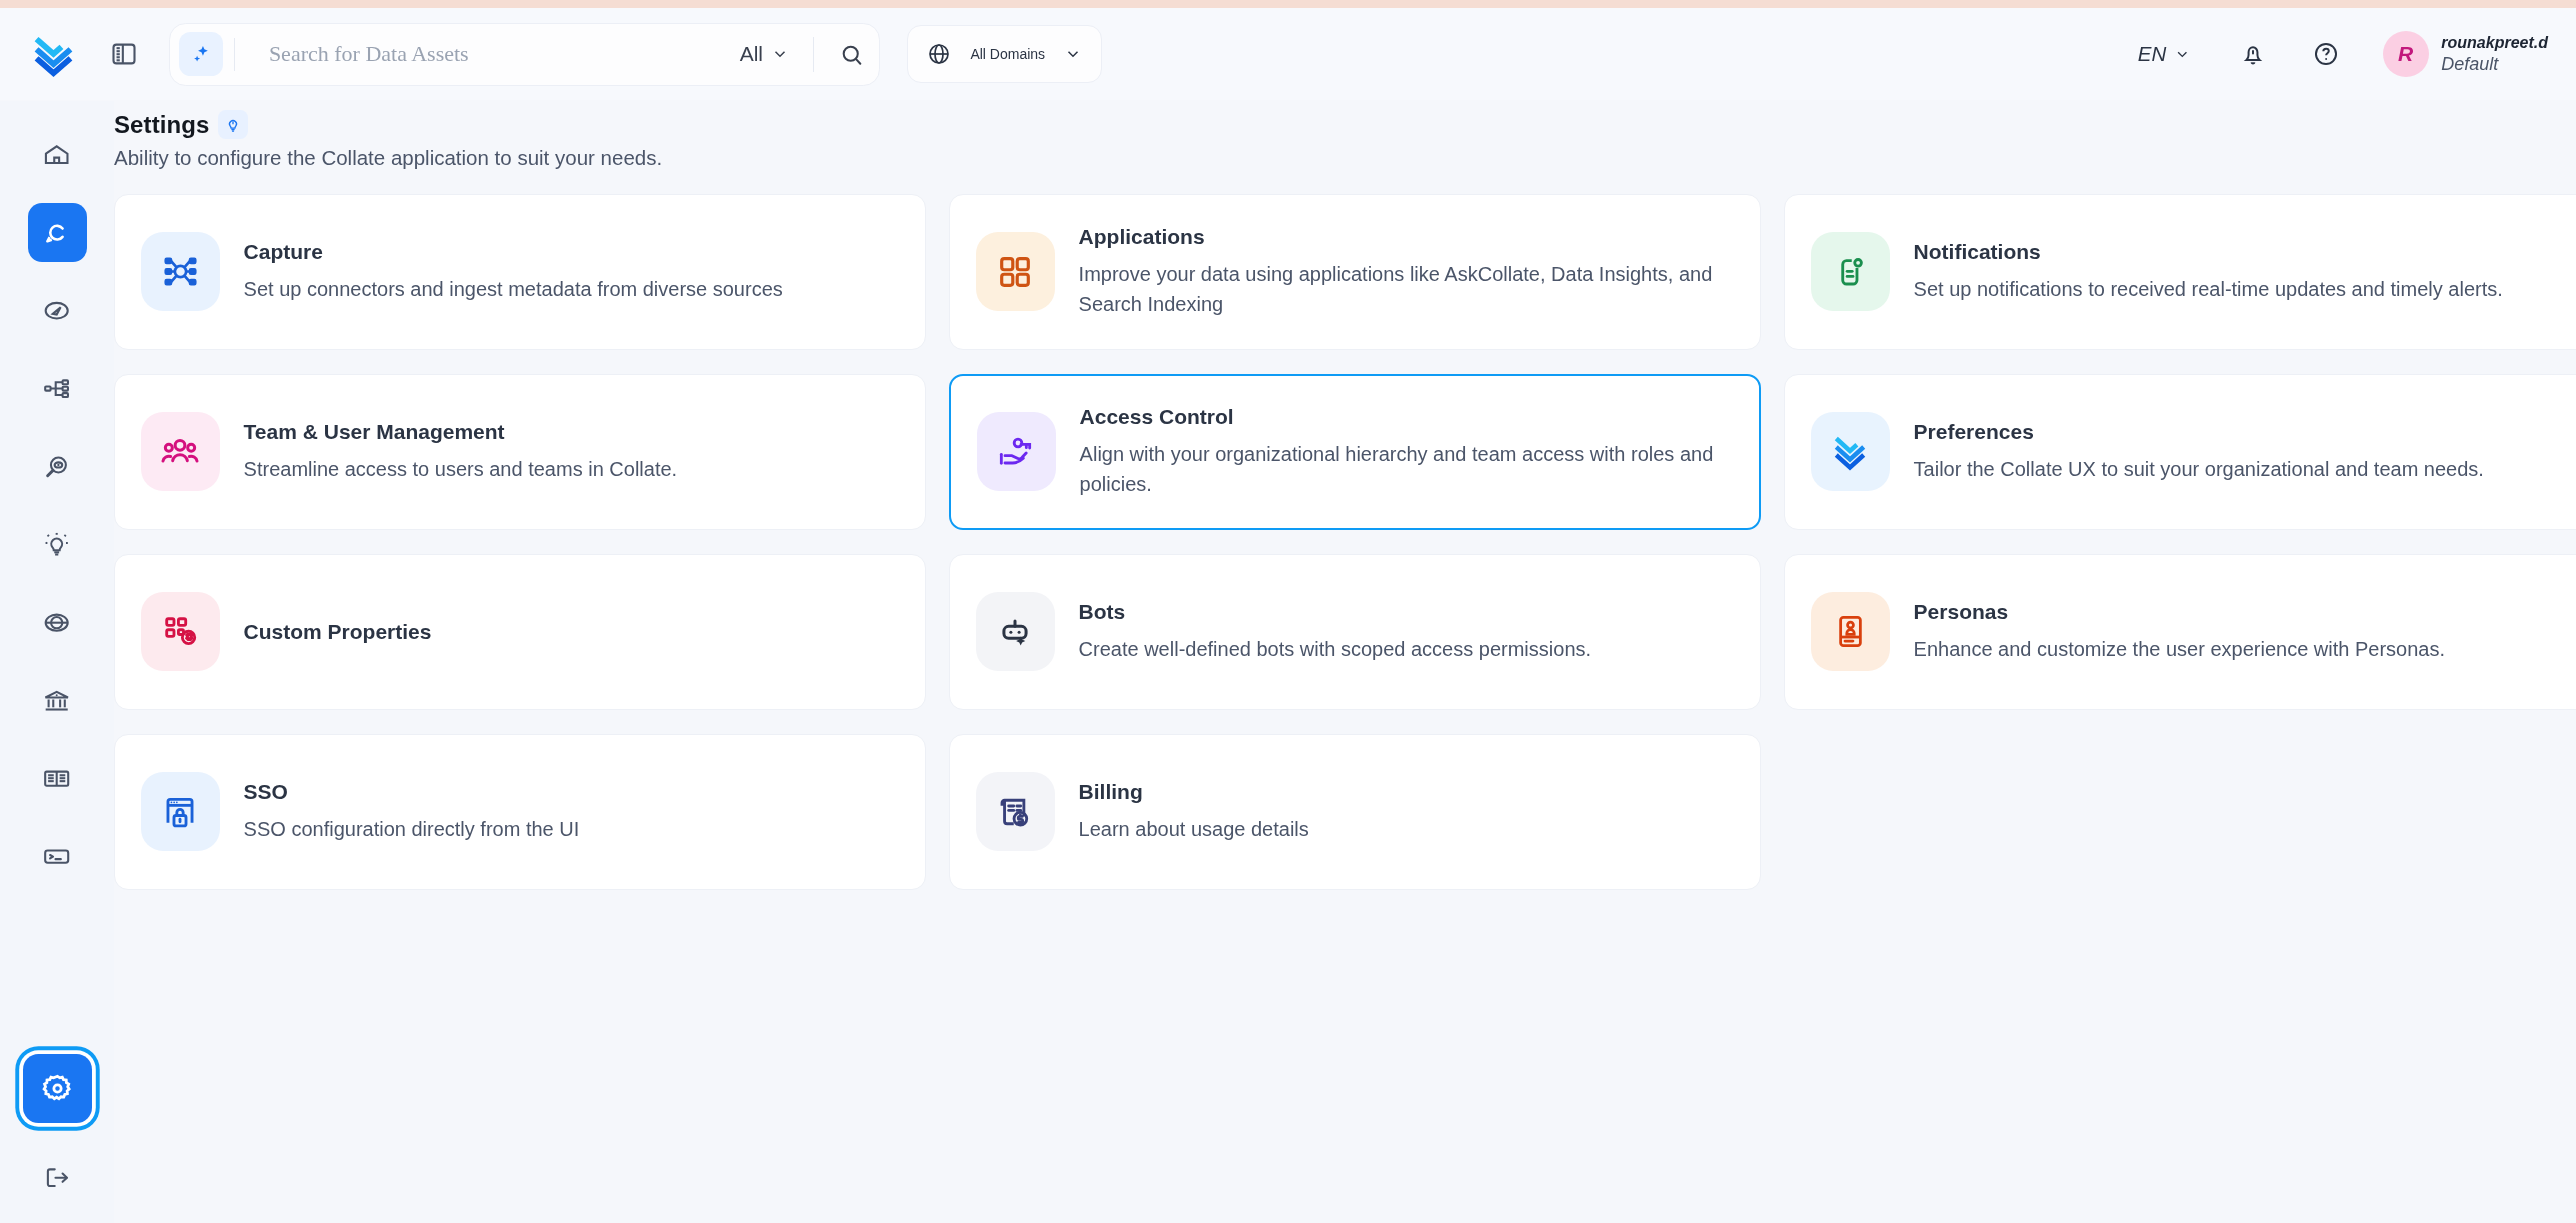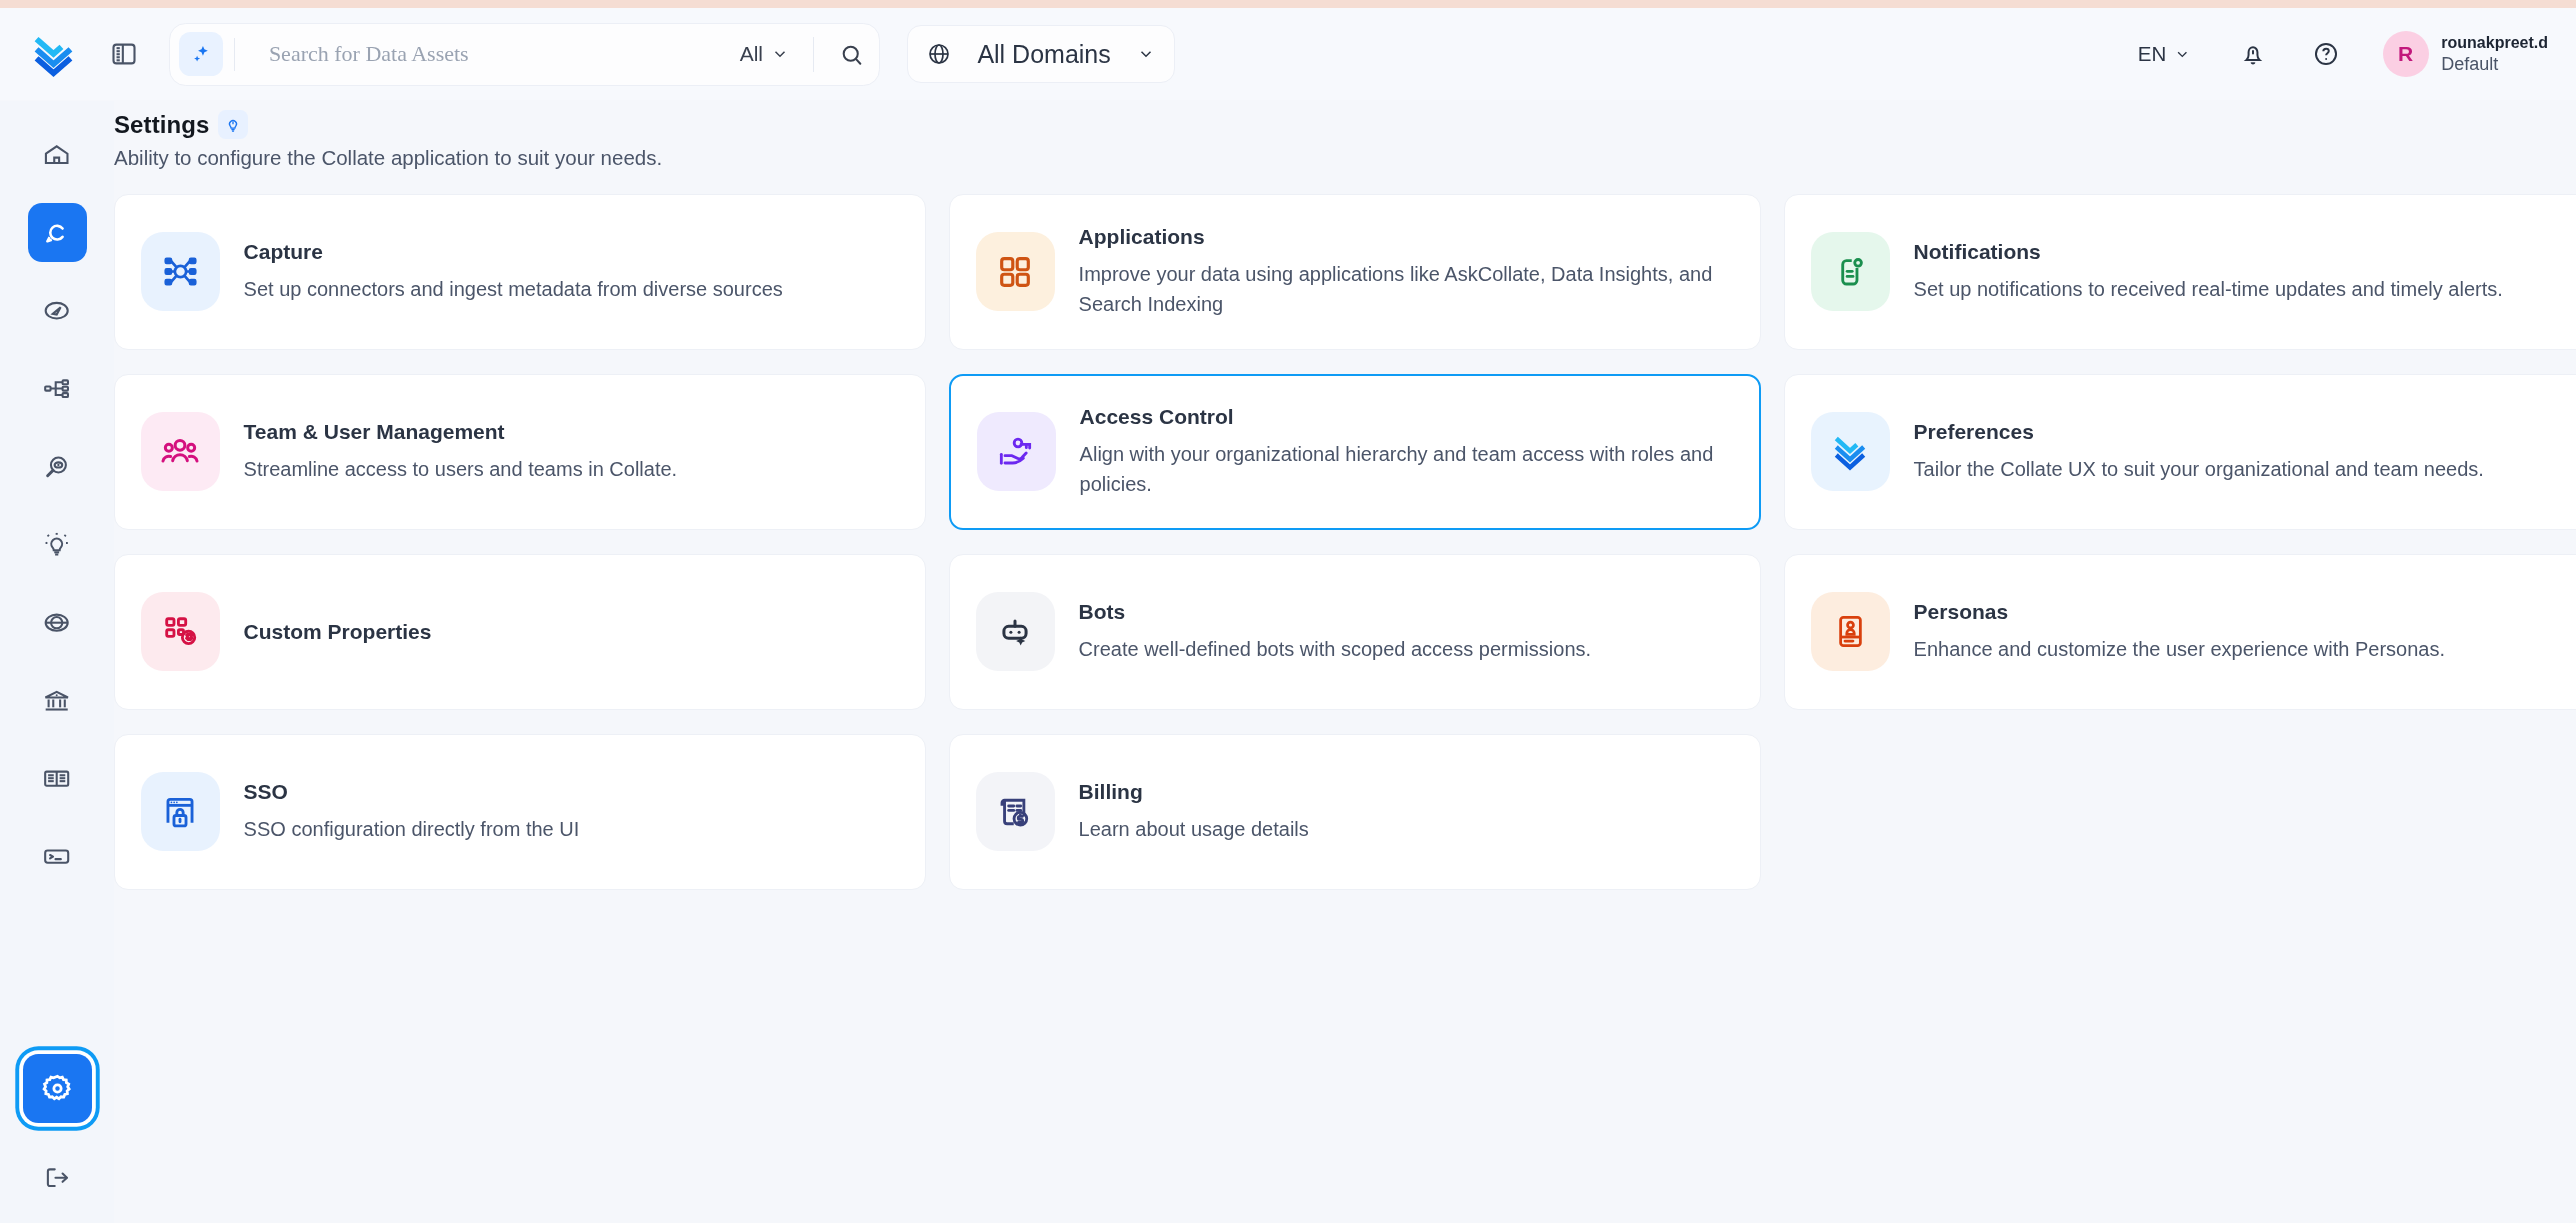--- a/index.html
+++ b/index.html
@@ -56,28 +56,28 @@
   }
   .vdiv { width: 1.3px; height: 35px; background: #e6eaf2; margin: 0 18px; flex: none; }
   .search-btn {
     width: 38px; height: 38px; flex: none; display: flex;
     align-items: center; justify-content: center; cursor: pointer;
   }
 
   .domains-btn {
     margin-left: 27px; height: 58px; flex: none;
     background: #fdfdfe; border: 1.3px solid #eceff6; border-radius: 14px;
-    display: flex; align-items: center; gap: 26px;
+    display: flex; align-items: center; gap: 19px;
     padding: 0 19px; cursor: pointer;
-    font-size: 25px; color: #2b3444;
+    font-size: 14px; color: #2b3444;
   }
 
   .header-right {
     margin-left: auto; margin-right: 28px;
-    display: flex; align-items: center;
+    display: flex; align-items: center; font-style: italic;
   }
   .lang-btn {
     display: flex; align-items: center; gap: 7.7px; cursor: pointer;
     font-size: 20.5px; color: #2b3444; padding: 6.4px 9px;
   }
   .hicon { width: 40px; height: 40px; margin-left: 33px; cursor: pointer;
            display: flex; align-items: center; justify-content: center; }
   .avatar {
     margin-left: 37px; width: 46px; height: 46px; border-radius: 50%;
     background: #fbcfe3; color: #c2187c;

